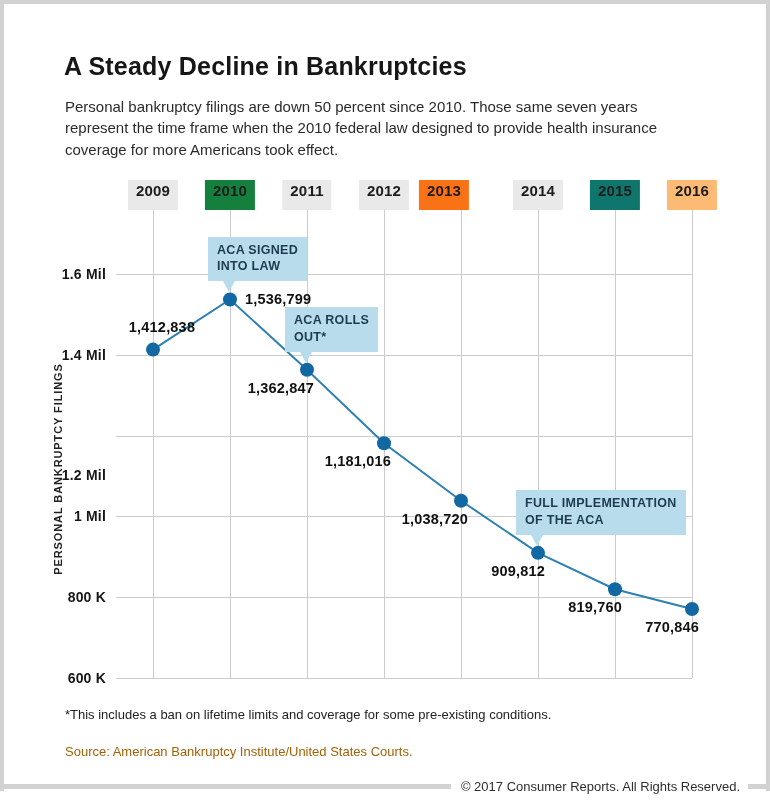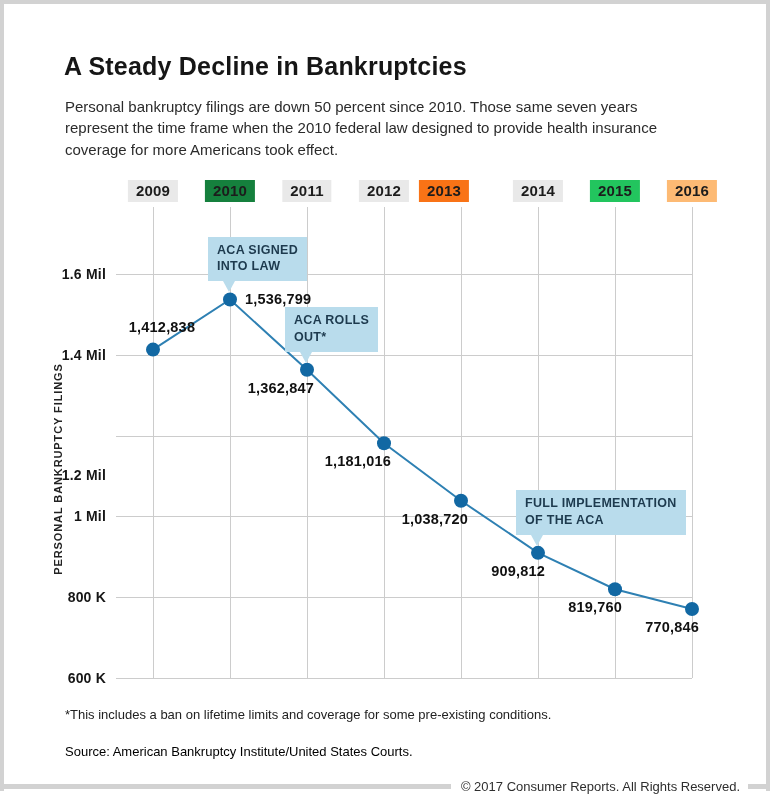--- a/index.html
+++ b/index.html
@@ -24,21 +24,21 @@
   }
   .subtitle {
     position: absolute; left: 61px; top: 92px; margin: 0;
     width: 612px; font-size: 15px; line-height: 1.42; color: #2b2b2b;
   }
   .chart { position: absolute; left: 0; top: 173px; width: 762px; height: 570px; }
   .gridline-h { position: absolute; height: 1px; background: #cccccc; }
   .gridline-v { position: absolute; width: 1px; background: #cccccc; }
   .year-label {
     position: absolute; top: 3px; transform: translateX(-50%);
-    background: #e9e9e9; padding: 2px 8px 3px;
+    background: #e9e9e9; padding: 2px 8px 11px;
     font-size: 15px; font-weight: 700; letter-spacing: 0.2px; color: #1c1c1c;
   }
   .y-tick {
     position: absolute; left: 28px; width: 74px; text-align: right;
     transform: translateY(-50%);
     font-size: 14px; font-weight: 700; letter-spacing: 0.2px; color: #161616;
   }
   .y-axis-title {
     position: absolute; left: 54px; top: 292px;
     transform: translate(-50%, -50%) rotate(-90deg);
@@ -56,21 +56,21 @@
     padding: 5px 9px 6px; letter-spacing: 0.3px; white-space: nowrap;
   }
   .callout::after {
     content: ""; position: absolute; top: 100%; left: 15px;
     width: 0; height: 0;
     border-left: 6px solid transparent;
     border-right: 6px solid transparent;
     border-top: 11px solid #b9dcec;
   }
   .footnote { position: absolute; left: 61px; top: 703px; margin: 0; font-size: 13px; color: #222222; }
-  .source   { position: absolute; left: 61px; top: 740px; margin: 0; font-size: 13px; color: #000000; }
+  .source   { position: absolute; left: 61px; top: 740px; margin: 0; font-size: 13px; color: #a16207; }
   .footer-row {
     position: absolute; left: 0; top: 779px; width: 770px;
     display: flex; align-items: center;
   }
   .bar { height: 5px; background: #d2d2d2; }
   .bar.left  { flex: 1; margin-right: 10px; }
   .bar.right { width: 22px; margin-left: 8px; }
   .copyright { font-size: 13px; color: #2e2e2e; white-space: nowrap; }
 </style>
 </head>
@@ -100,21 +100,21 @@
       <div class="year-label" style="left: 226px; background: #15803d;">2010</div>
       <div class="gridline-v" style="left: 303px; top: 30px; height: 471px; background: rgb(204, 204, 204);"></div>
       <div class="year-label" style="left: 303px; background: rgb(233, 233, 233);">2011</div>
       <div class="gridline-v" style="left: 380px; top: 30px; height: 471px; background: rgb(204, 204, 204);"></div>
       <div class="year-label" style="left: 380px; background: rgb(233, 233, 233);">2012</div>
       <div class="gridline-v" style="left: 457px; top: 30px; height: 471px; background: rgb(204, 204, 204);"></div>
       <div class="year-label" style="left: 440px; background: #f97316;">2013</div>
       <div class="gridline-v" style="left: 534px; top: 30px; height: 471px; background: rgb(204, 204, 204);"></div>
       <div class="year-label" style="left: 534px; background: rgb(233, 233, 233);">2014</div>
       <div class="gridline-v" style="left: 611px; top: 30px; height: 471px; background: rgb(204, 204, 204);"></div>
-      <div class="year-label" style="left: 611px; background: #22c55e;">2015</div>
+      <div class="year-label" style="left: 611px; background: #0f766e;">2015</div>
       <div class="gridline-v" style="left: 688px; top: 30px; height: 471px; background: rgb(204, 204, 204);"></div>
       <div class="year-label" style="left: 688px; background: #fdba74;">2016</div>
       <svg width="762" height="570" class="plot">
         <polyline points="149,172.613448 226,122.53320400000001 303,192.80981200000002 380,266.269536 457,323.75712 534,375.835952 611,412.21696 688,431.978216" fill="none" stroke="#2e80b3" stroke-width="2"></polyline>
         <circle cx="149" cy="172.613448" r="7" fill="#1268a3"></circle>
         <circle cx="226" cy="122.53320400000001" r="7" fill="#1268a3"></circle>
         <circle cx="303" cy="192.80981200000002" r="7" fill="#1268a3"></circle>
         <circle cx="380" cy="266.269536" r="7" fill="#1268a3"></circle>
         <circle cx="457" cy="323.75712" r="7" fill="#1268a3"></circle>
         <circle cx="534" cy="375.835952" r="7" fill="#1268a3"></circle>

